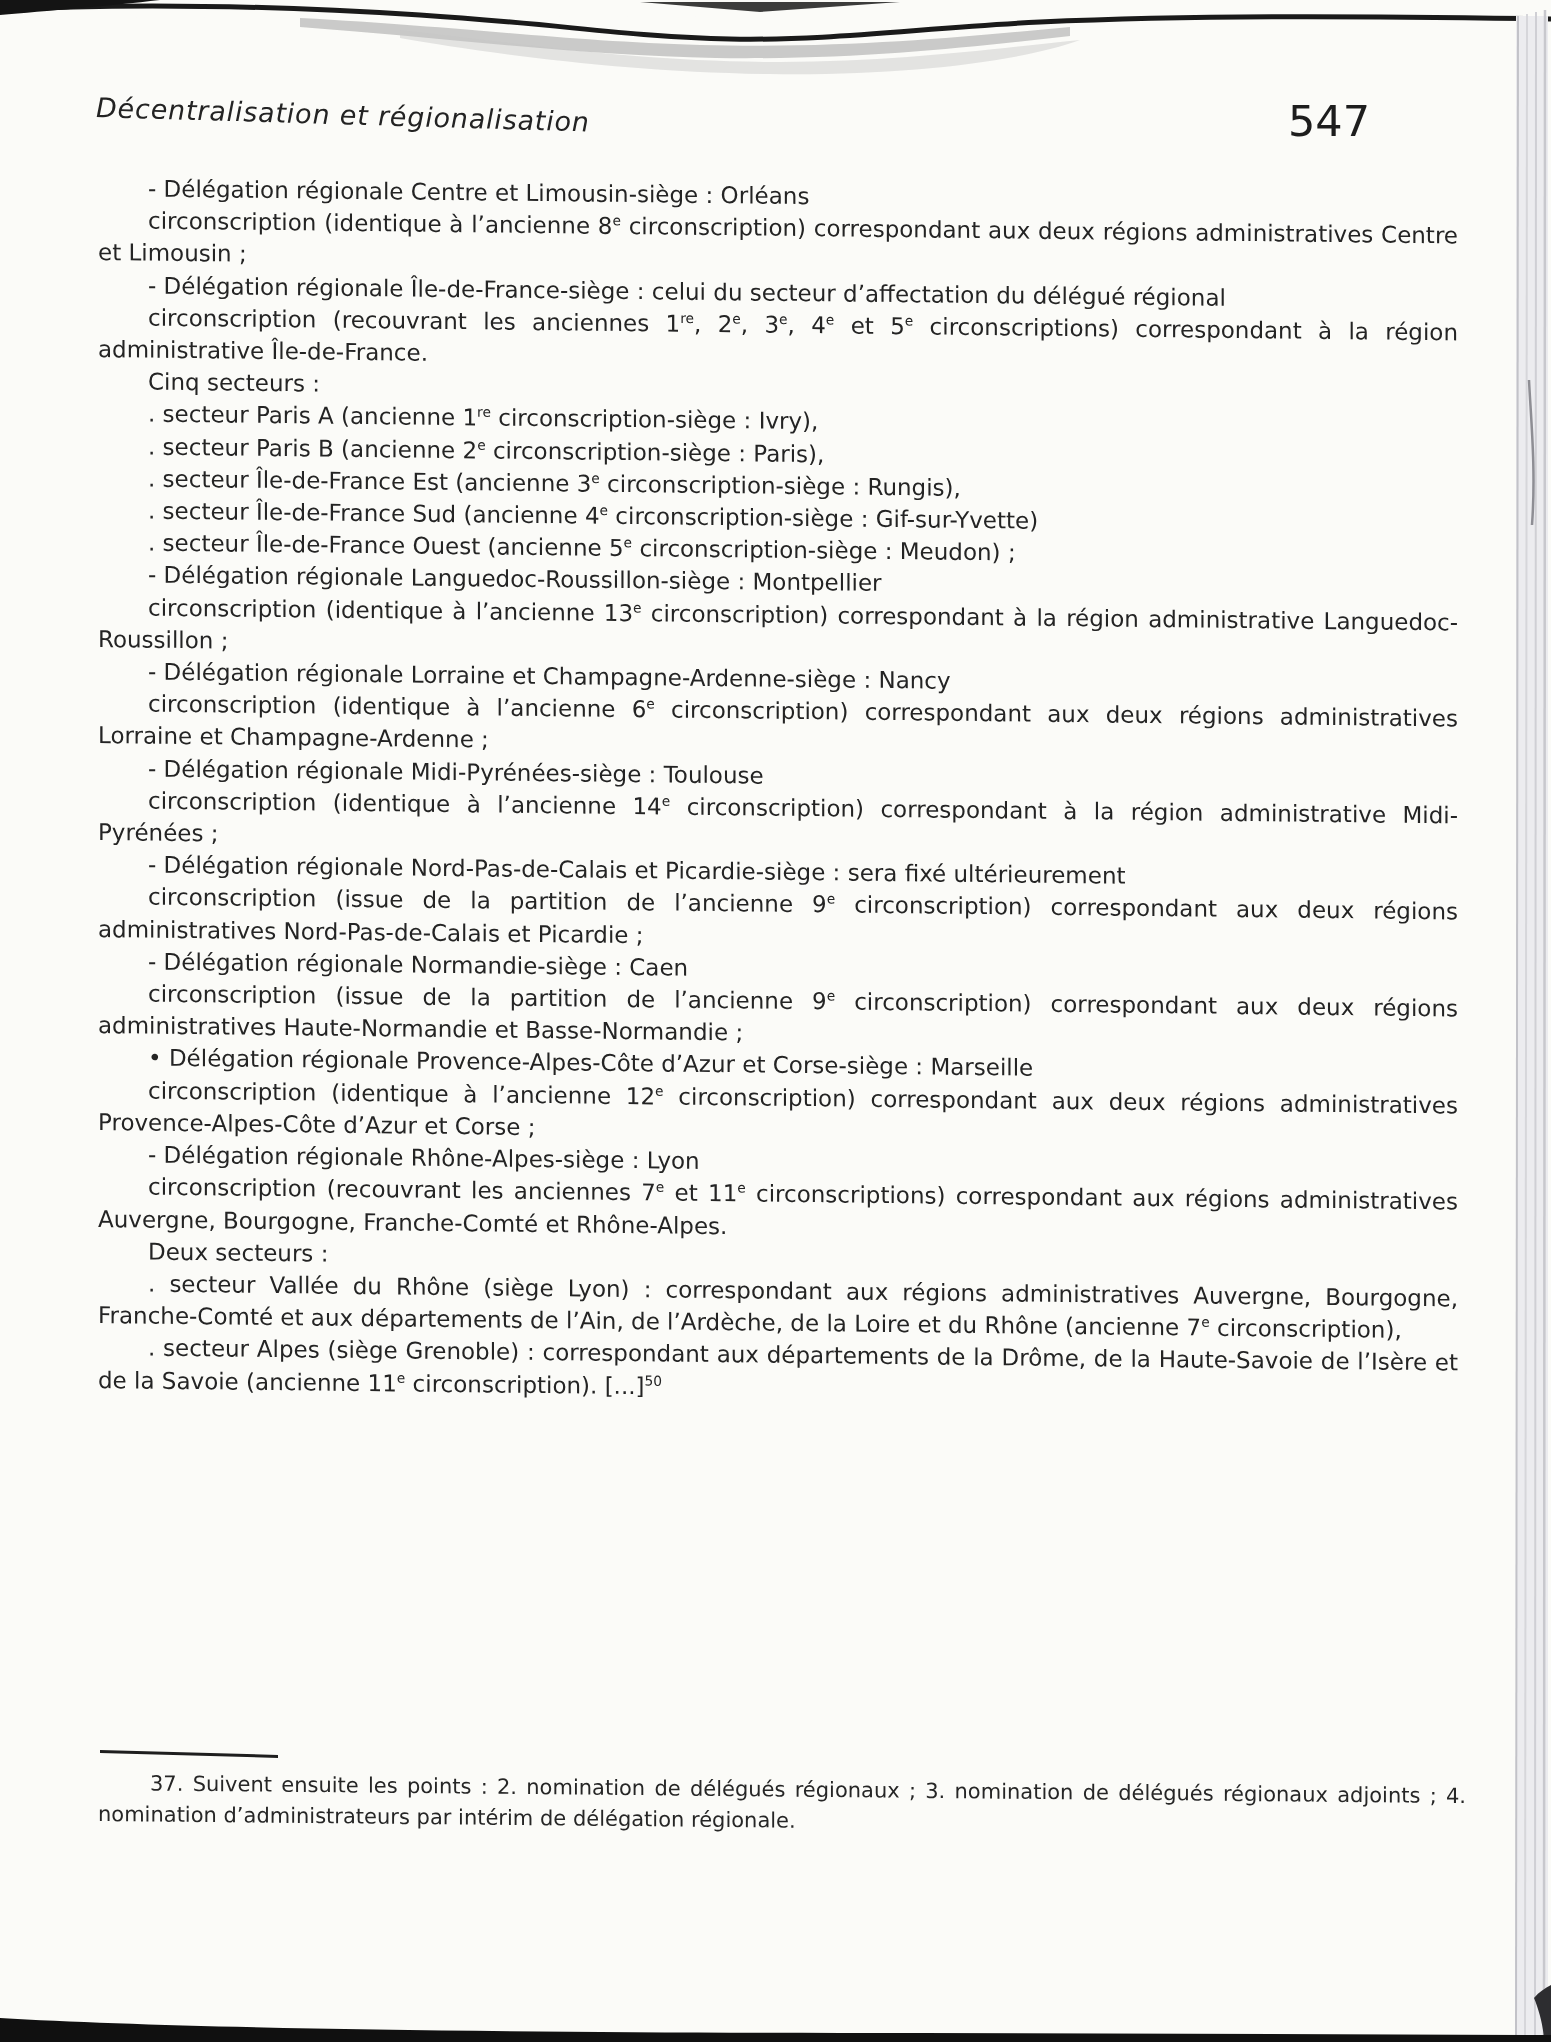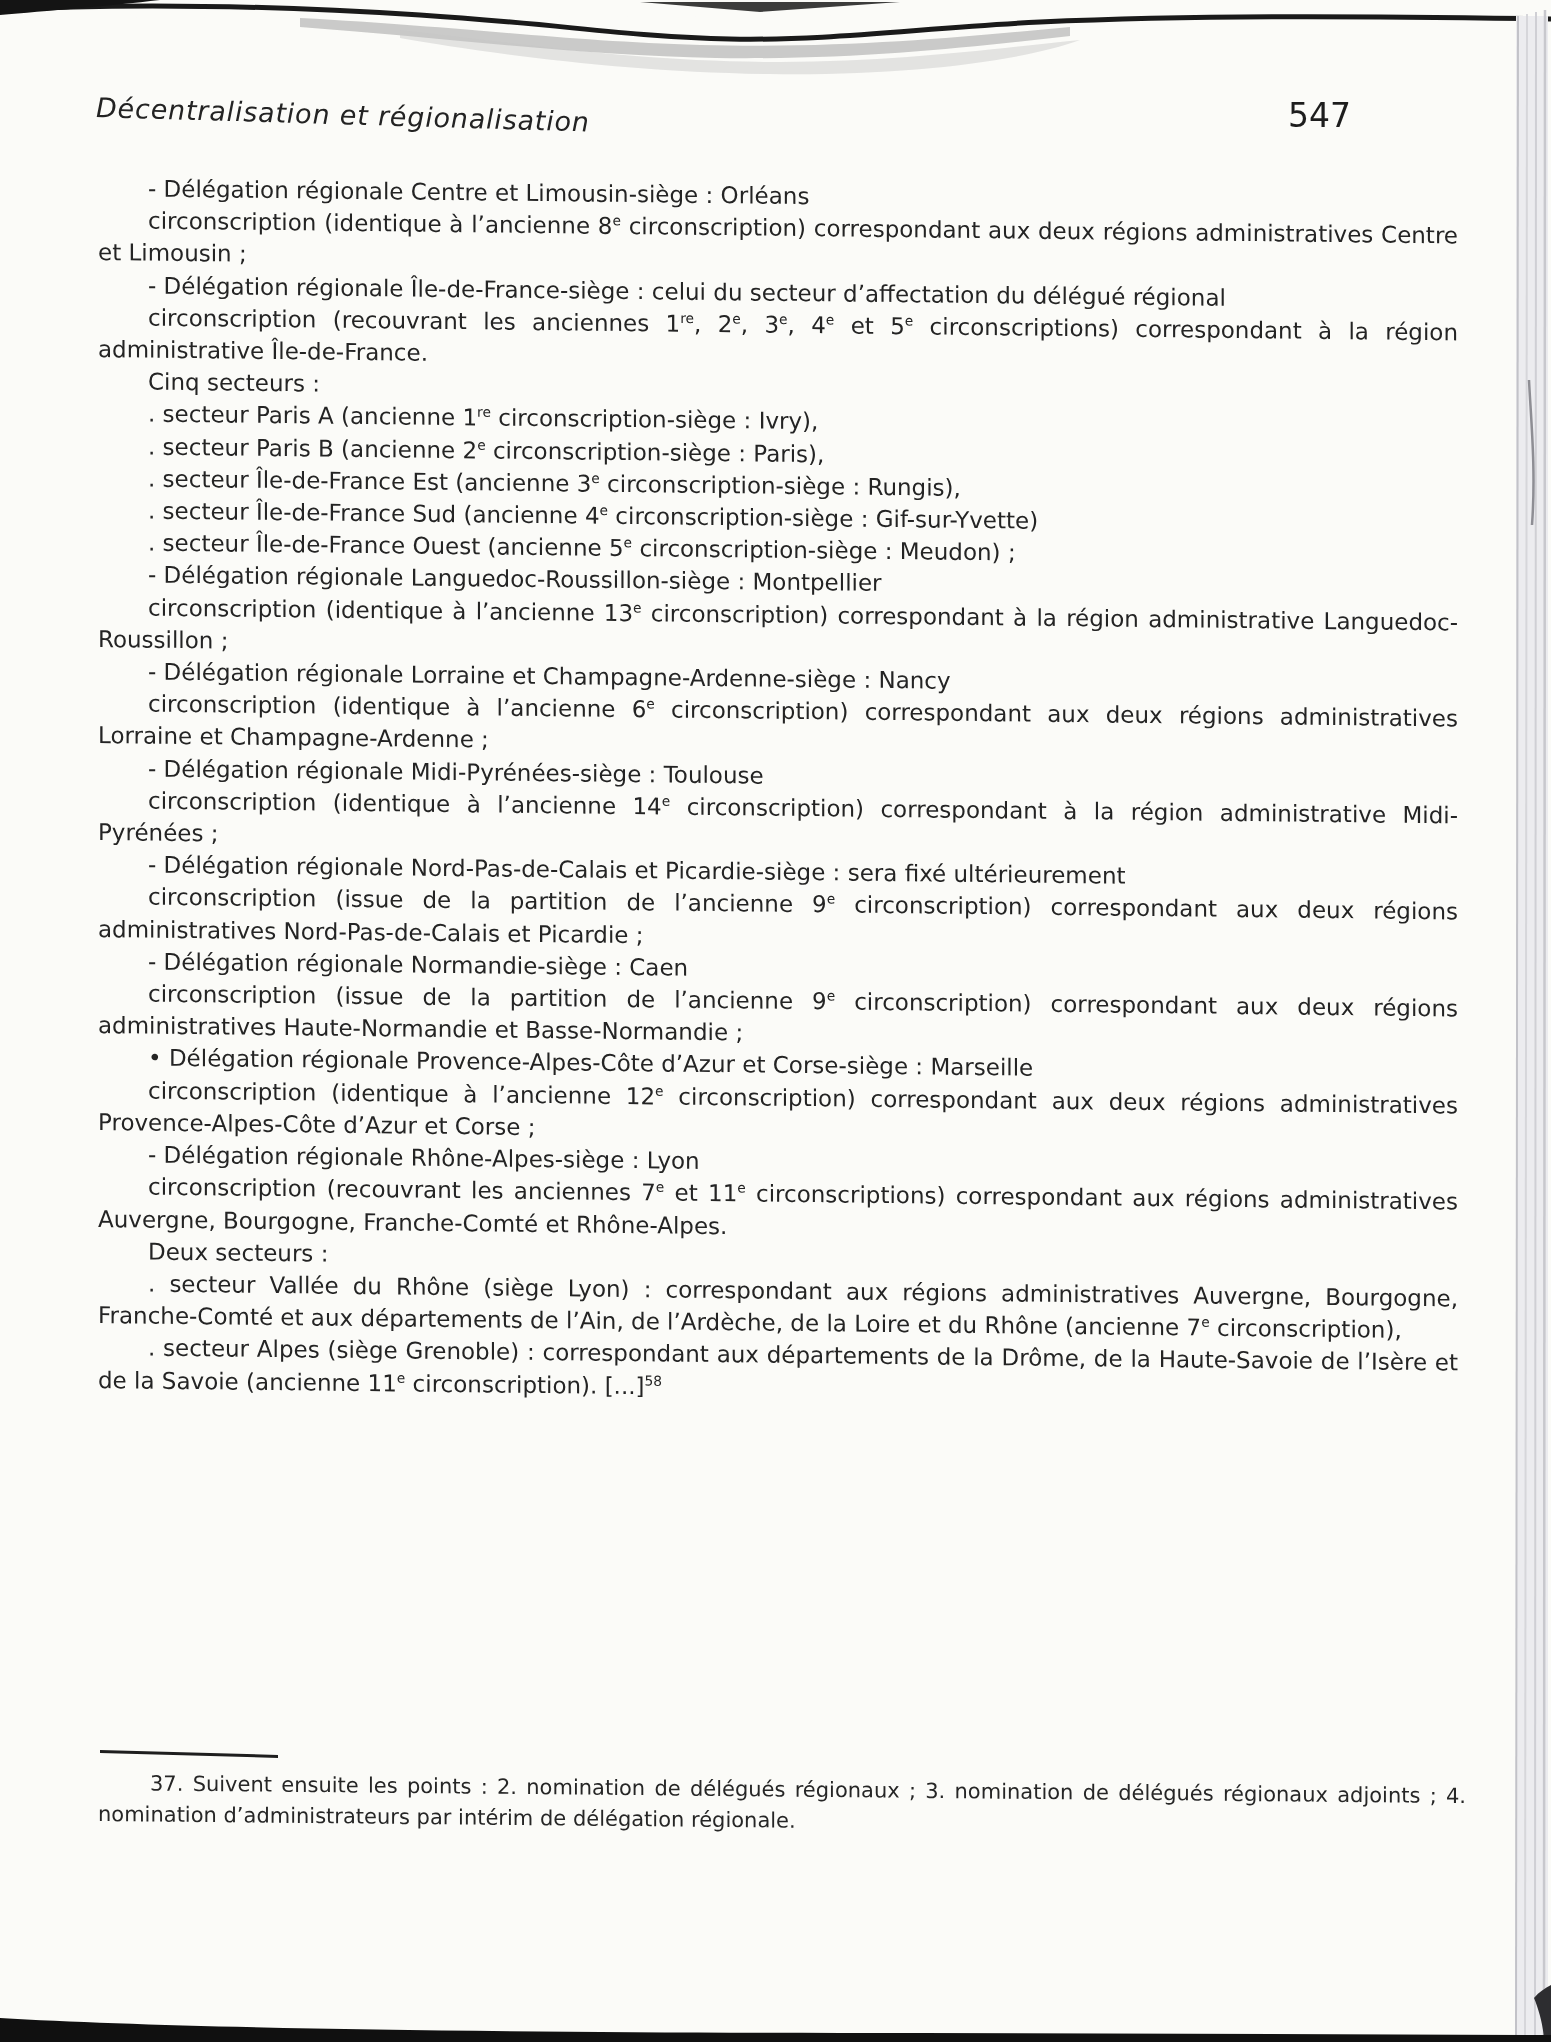--- a/index.html
+++ b/index.html
@@ -18,21 +18,21 @@
     font-style:italic;
     font-size:27px;
     letter-spacing:0.8px;
     color:#232323;
     transform:skewY(1.7deg);
     transform-origin:0 0;
     white-space:nowrap;
   }
   .page-number{
     position:absolute;left:1288px;top:96px;
-    font-size:33px;
+    font-size:43px;
     color:#1d1d1d;
   }
 
   .body-block{
     position:absolute;left:98px;top:172px;width:1360px;
     transform:skewY(0.65deg);
     transform-origin:0 0;
     font-size:23px;
     line-height:32.2px;
     text-align:justify;
@@ -115,20 +115,20 @@
       <p class="para">- Délégation régionale Nord-Pas-de-Calais et Picardie-siège : sera fixé ultérieurement</p>
       <p class="para">circonscription (issue de la partition de l’ancienne 9<sup>e</sup> circonscription) correspondant aux deux régions administratives Nord-Pas-de-Calais et Picardie ;</p>
       <p class="para">- Délégation régionale Normandie-siège : Caen</p>
       <p class="para">circonscription (issue de la partition de l’ancienne 9<sup>e</sup> circonscription) correspondant aux deux régions administratives Haute-Normandie et Basse-Normandie ;</p>
       <p class="para">• Délégation régionale Provence-Alpes-Côte d’Azur et Corse-siège : Marseille</p>
       <p class="para">circonscription (identique à l’ancienne 12<sup>e</sup> circonscription) correspondant aux deux régions administratives Provence-Alpes-Côte d’Azur et Corse ;</p>
       <p class="para">- Délégation régionale Rhône-Alpes-siège : Lyon</p>
       <p class="para">circonscription (recouvrant les anciennes 7<sup>e</sup> et 11<sup>e</sup> circonscriptions) correspondant aux régions administratives Auvergne, Bourgogne, Franche-Comté et Rhône-Alpes.</p>
       <p class="para">Deux secteurs :</p>
       <p class="para">. secteur Vallée du Rhône (siège Lyon) : correspondant aux régions administratives Auvergne, Bourgogne, Franche-Comté et aux départements de l’Ain, de l’Ardèche, de la Loire et du Rhône (ancienne 7<sup>e</sup> circonscription),</p>
-      <p class="para">. secteur Alpes (siège Grenoble) : correspondant aux départements de la Drôme, de la Haute-Savoie de l’Isère et de la Savoie (ancienne 11<sup>e</sup> circonscription). [...]<sup>58</sup></p>
+      <p class="para">. secteur Alpes (siège Grenoble) : correspondant aux départements de la Drôme, de la Haute-Savoie de l’Isère et de la Savoie (ancienne 11<sup>e</sup> circonscription). [...]<sup>50</sup></p>
     </div>
 
   <div class="footnote-rule"></div>
 
   <p class="footnote">37. Suivent ensuite les points : 2. nomination de délégués régionaux ; 3. nomination de délégués régionaux adjoints ; 4. nomination d’administrateurs par intérim de délégation régionale.</p>
 
 </div>
 
 </body></html>

